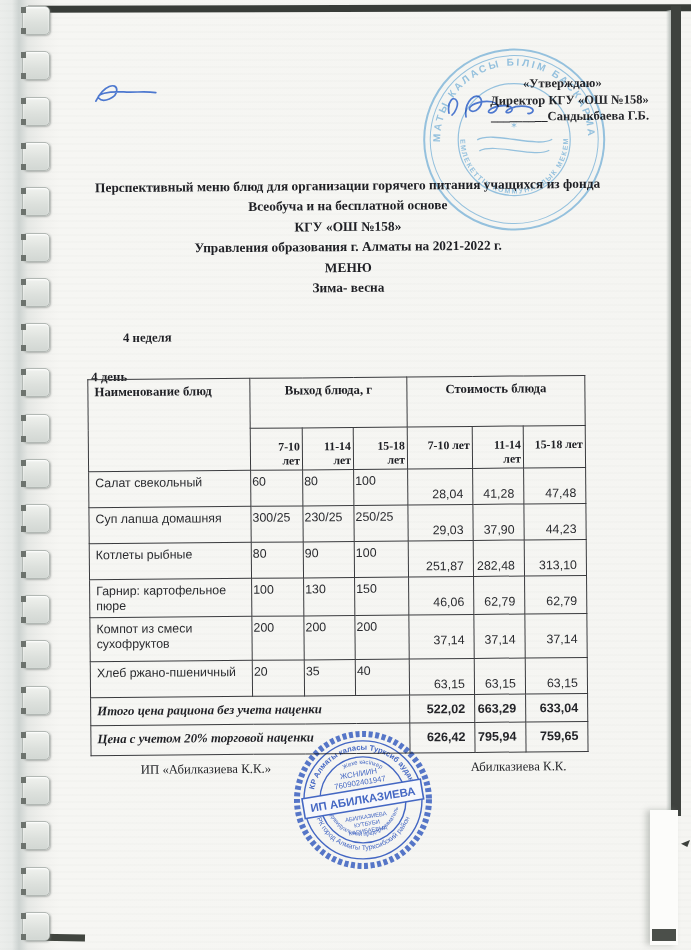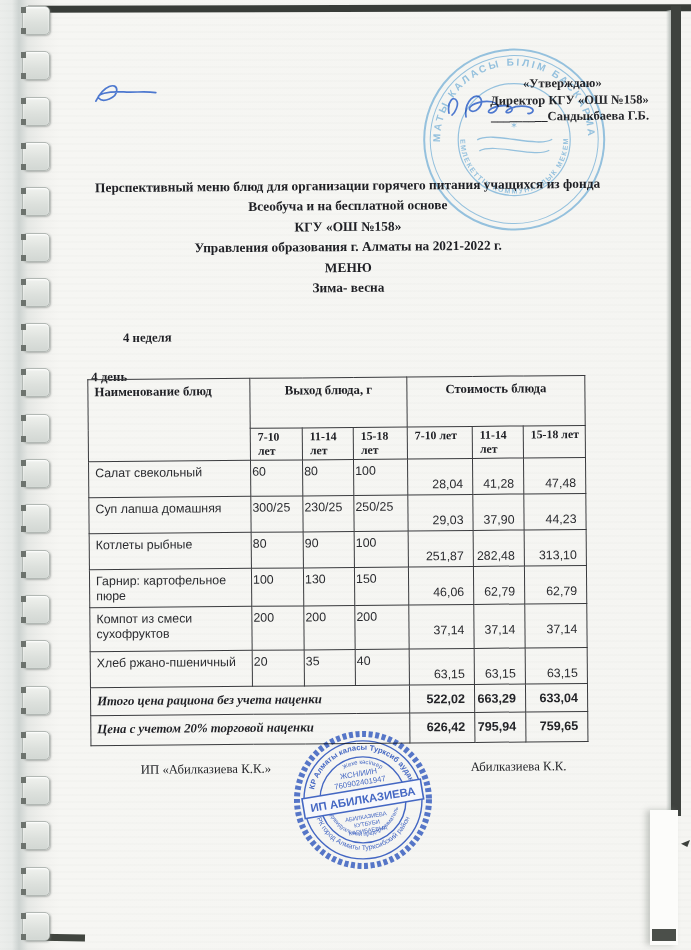--- a/index.html
+++ b/index.html
@@ -38,21 +38,21 @@
   .sig-nurse{left:93px;top:79px;}
   .sig-director{left:447px;top:88px;}
   .doc-title{left:60px;top:176px;width:580px;text-align:center;font-weight:bold;font-size:13.4px;line-height:20.4px;color:#1e1f24;}
   .period{left:92px;font-size:12.8px;font-weight:bold;color:#1e1f24;}
   
   table.menu{position:absolute;left:88px;top:377px;width:497px;border-collapse:collapse;table-layout:fixed;}
   table.menu th,table.menu td{border:1.6px solid #3a3b3e;vertical-align:top;overflow:hidden;}
   table.menu th{font-family:"Liberation Serif","DejaVu Serif",serif;font-weight:bold;color:#202126;}
   th.h1{font-size:12.8px;padding:5px 4px 2px 6px;text-align:left;}
   th.hg{font-size:12.8px;padding:5px 2px 2px 2px;text-align:center;vertical-align:top;}
-  th.h2{font-size:11.8px;line-height:13.5px;padding:2px 2px 2px 7px;text-align:left;vertical-align:top;}
+  th.h2{font-size:11.8px;line-height:13.5px;padding:12px 2px 2px 7px;text-align:right;vertical-align:top;}
   td.name{font-family:"Liberation Sans","DejaVu Sans",sans-serif;font-size:12.4px;color:#2b2c30;padding:4px 3px 3px 6px;line-height:15px;}
   td.out{font-family:"Liberation Sans","DejaVu Sans",sans-serif;font-size:12.4px;color:#2b2c30;padding:4px 1px 3px 1px;}
   td.cost{font-family:"Liberation Sans","DejaVu Sans",sans-serif;font-size:12.4px;color:#2b2c30;text-align:right;padding:18px 9px 3px 1px;}
   td.total-label{font-size:12.8px;font-weight:bold;font-style:italic;padding:6px 4px 3px 6px;color:#1f2025;}
   td.total-cost{font-family:"Liberation Sans","DejaVu Sans",sans-serif;font-size:12.6px;font-weight:bold;text-align:right;padding:7px 9px 3px 1px;color:#232428;}
   
   .footer-left{left:138px;top:761px;font-size:12.8px;}
   .footer-right{left:468px;top:761px;font-size:12.8px;}
   
   .stamp{mix-blend-mode:multiply;}

